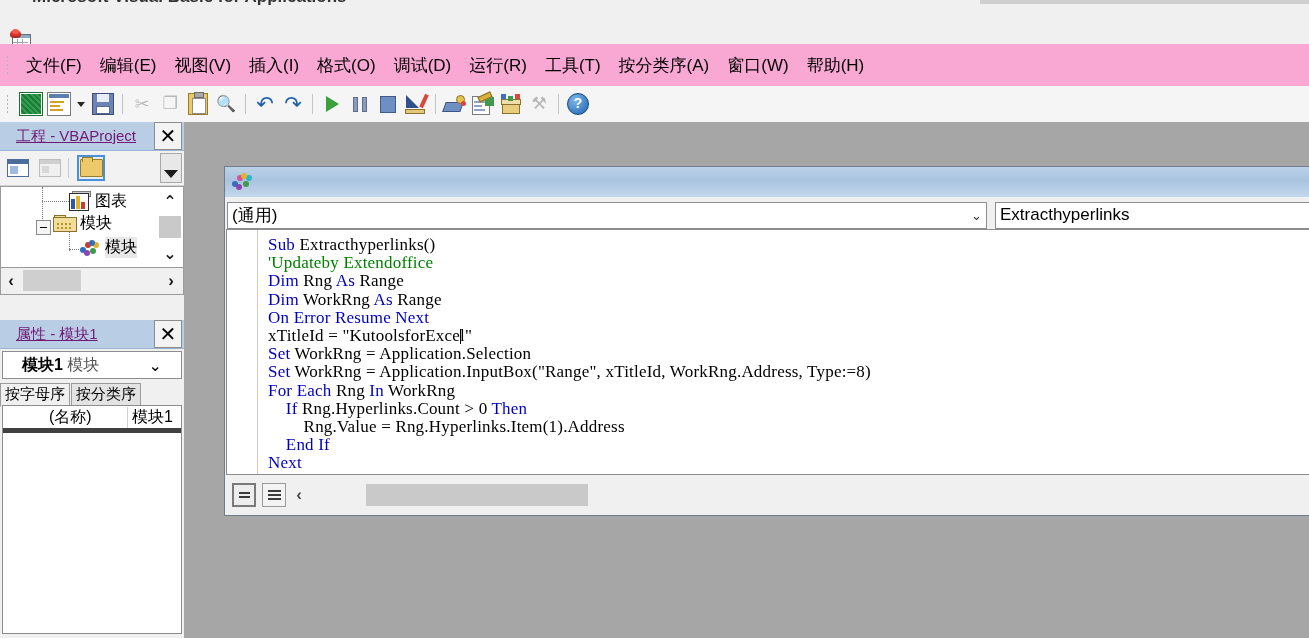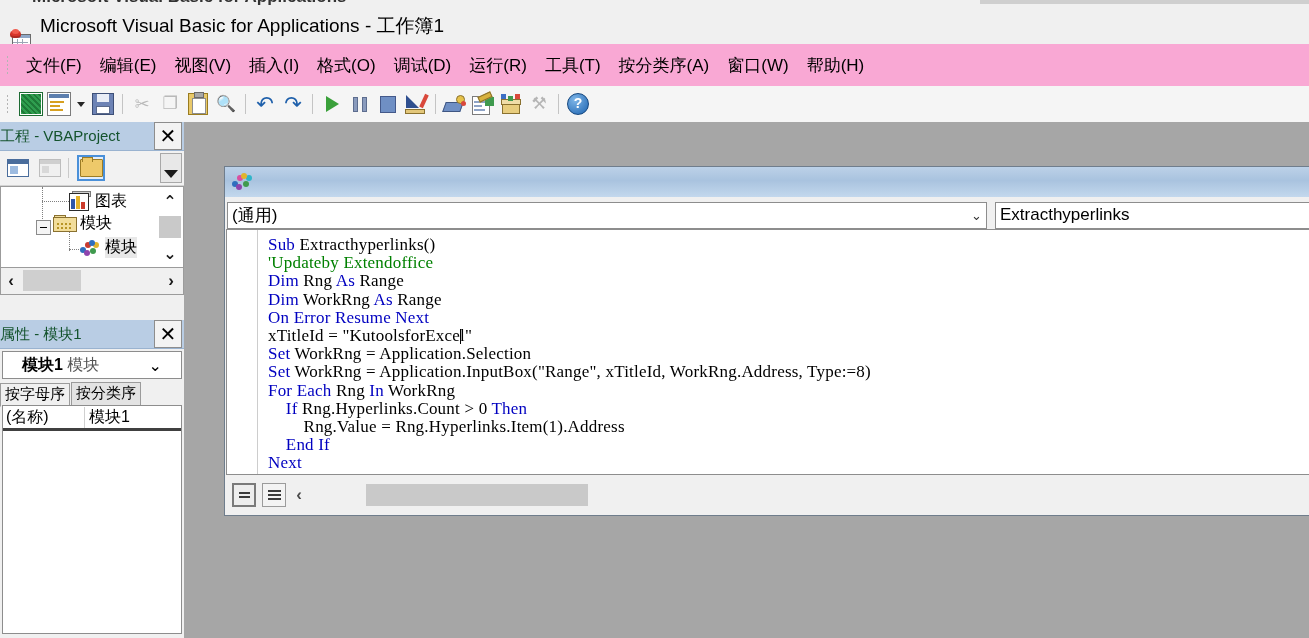--- a/index.html
+++ b/index.html
@@ -157,21 +157,21 @@
     position:absolute;left:184px;top:122px;width:1125px;height:516px;background:#a6a6a6;
   }
 
   
   .leftdock{position:absolute;left:0;top:122px;width:184px;height:516px;background:#f0f0f0;}
 
   .panel-head{
     height:28px;background:#b9cde4;display:flex;align-items:center;justify-content:space-between;
     border-bottom:1px solid #9ab3d0;
   }
-  .panel-head .ptitle{font-size:15px;color:#14532d;padding-left:0;white-space:nowrap;overflow:hidden;}
+  .panel-head .ptitle{font-size:15px;color:#701a75;padding-left:16px;white-space:nowrap;overflow:hidden;text-decoration:underline;}
   .panel-head .pclose{
     width:26px;height:26px;border:1px solid #8d8d8d;background:#f3f3f3;
     display:flex;align-items:center;justify-content:center;margin-right:2px;flex:0 0 auto;
     font-size:20px;font-weight:bold;line-height:1;color:#000;
   }
 
   .proj-toolbar{
     height:34px;background:#f2f2f2;border-bottom:1px solid #d3d3d3;display:flex;align-items:center;position:relative;
   }
   .pbtn{width:28px;height:26px;margin-left:4px;display:flex;align-items:center;justify-content:center;position:relative;}
@@ -232,30 +232,30 @@
   .tree-vscroll .thumb{width:22px;height:22px;background:#c9c9c9;}
 
   
   .prop-combo{
     height:26px;margin:2px 2px 0 2px;background:#fff;border:1px solid #8d8d8d;
     display:flex;align-items:center;justify-content:space-between;font-size:16px;padding:0 19px;
   }
   .prop-combo .cv{color:#000;white-space:nowrap;}
   .prop-combo .cv b{font-weight:bold}
   .prop-combo .cv span{color:#555;}
-  .prop-tabs{height:24px;display:flex;margin-top:3px;}
+  .prop-tabs{height:24px;display:flex;align-items:flex-end;margin-top:3px;}
   .ptab{
     font-size:15px;padding:1px 4px 2px 4px;border:1px solid #9b9b9b;border-bottom:none;background:#e3e3e3;color:#000;
     margin-right:1px;
   }
   .ptab.active{background:#f0f0f0;border-bottom:1px solid #f0f0f0;position:relative;top:1px;}
   .prop-grid{
     position:absolute;left:2px;right:2px;top:85px;bottom:4px;background:#fff;border:1px solid #8d8d8d;overflow:hidden;
   }
-  .prop-row{display:flex;font-size:16px;height:22px;align-items:center;border-bottom:3px solid #404040;}
+  .prop-row{display:flex;font-size:16px;height:22px;align-items:center;border-bottom:5px solid #404040;padding-left:43px;}
   .prop-row .k{width:78px;padding-left:3px;color:#000;white-space:nowrap;}
   .prop-row .v{flex:1;padding-left:4px;color:#000;border-left:1px solid #d0d0d0;white-space:nowrap;}
 
   
   .codewin{
     position:absolute;left:224px;top:166px;width:1120px;height:350px;
     background:#f0f0f0;border:1px solid #6f7d8c;box-sizing:border-box;
   }
   .codewin-title{
     height:30px;background:linear-gradient(to bottom,#bcd1e8 0%,#a9c3df 45%,#c3d8ed 100%);
@@ -329,21 +329,20 @@
 
   <div class="titlebar">
     <div class="ticon">
       <span class="icon-vba">
         <span class="sheet"></span>
         <span class="grid"></span>
         <span class="red"></span>
         <span class="red2"></span>
       </span>
     </div>
-    <div class="ttext">Microsoft Visual Basic for Applications - 工作簿1</div>
   </div>
 
   <div class="menubar">
     <div class="gripper"></div>
     <div class="menuitem">文件(F)</div>
     <div class="menuitem">编辑(E)</div>
     <div class="menuitem">视图(V)</div>
     <div class="menuitem">插入(I)</div>
     <div class="menuitem">格式(O)</div>
     <div class="menuitem">调试(D)</div>

